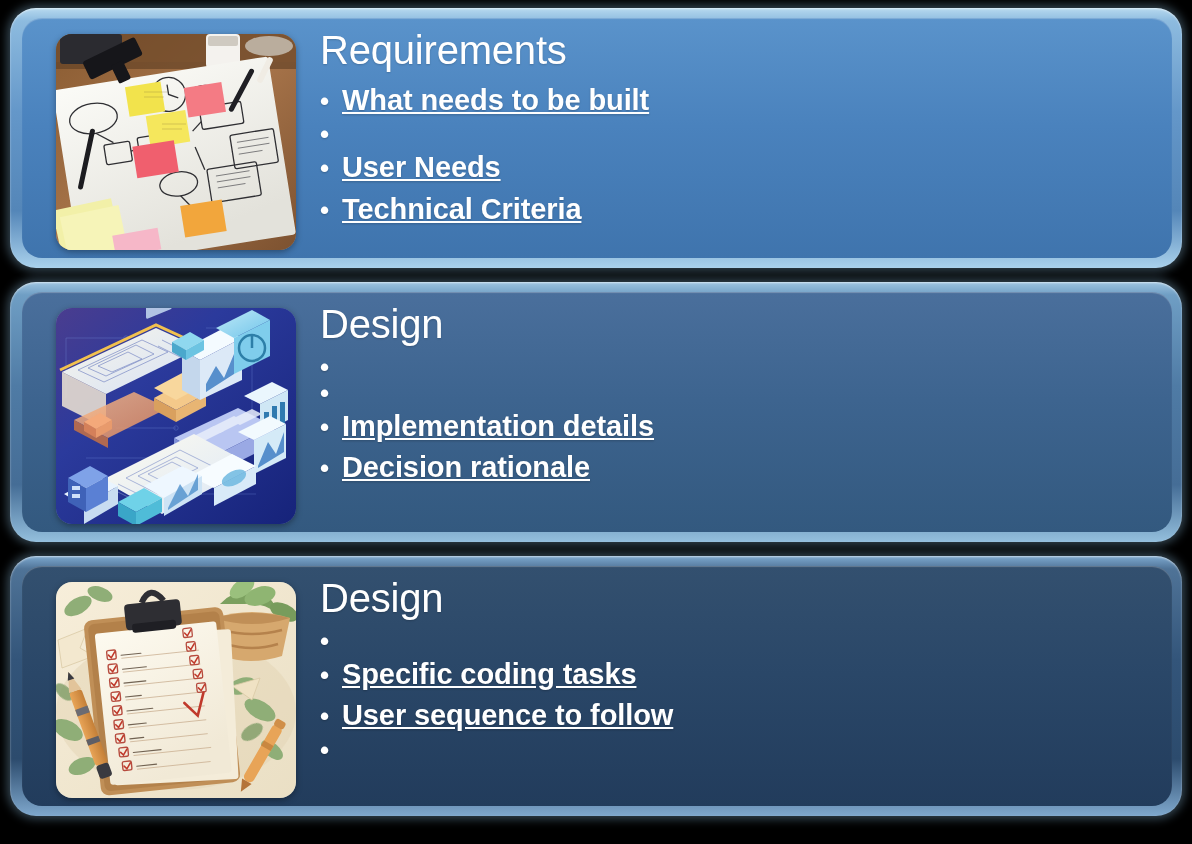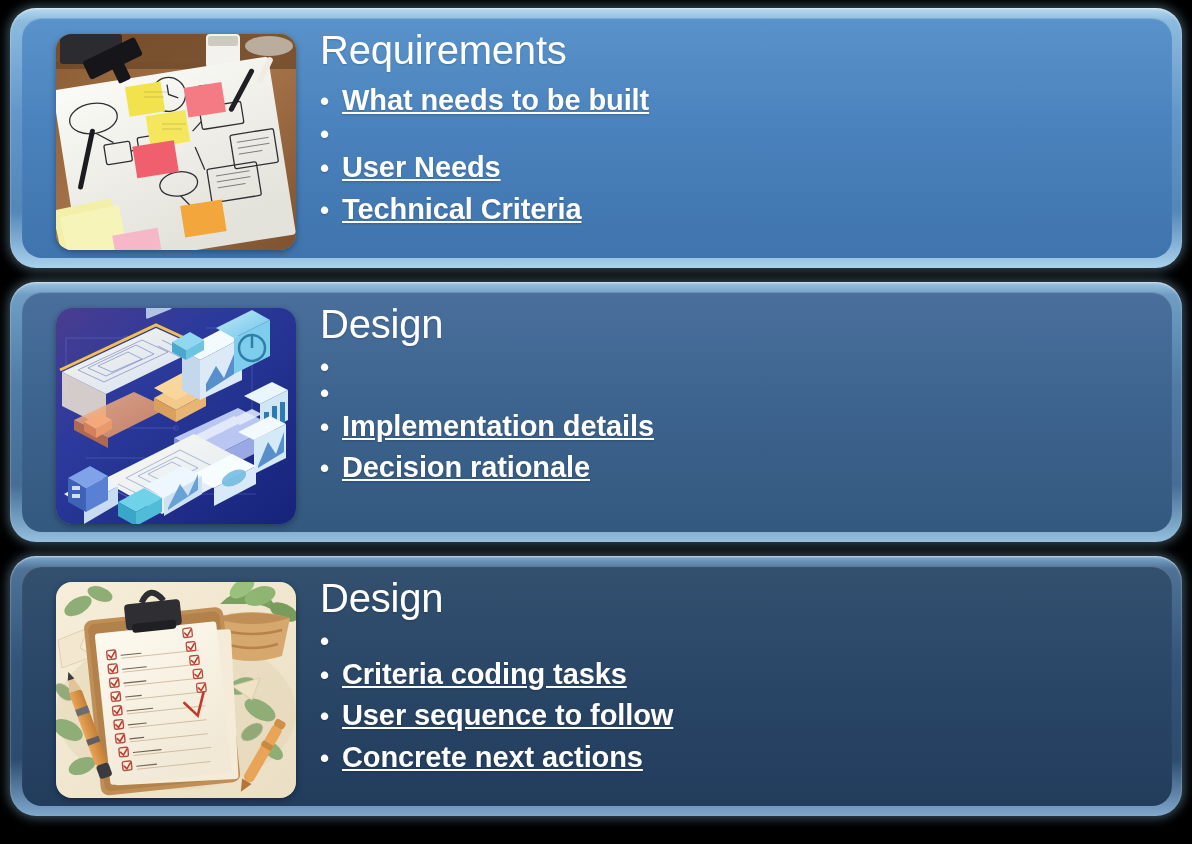--- a/index.html
+++ b/index.html
@@ -564,28 +564,27 @@
     </div>
 
     <div class="content">
       <h2 class="card-title">Design</h2>
       <ul class="bullets">
         <li class="bullet">
           <span class="bullet-dot">•</span>
         </li>
         <li class="bullet">
           <span class="bullet-dot">•</span>
-          <span class="bullet-text">Criteria coding tasks</span>
+          <span class="bullet-text">Specific coding tasks</span>
         </li>
         <li class="bullet">
           <span class="bullet-dot">•</span>
           <span class="bullet-text">User sequence to follow</span>
         </li>
         <li class="bullet">
           <span class="bullet-dot">•</span>
-          <span class="bullet-text">Concrete next actions</span>
         </li>
       </ul>
     </div>
   </div>
 </section>
 
 <div class="footnote"></div>
 
 </body></html>

